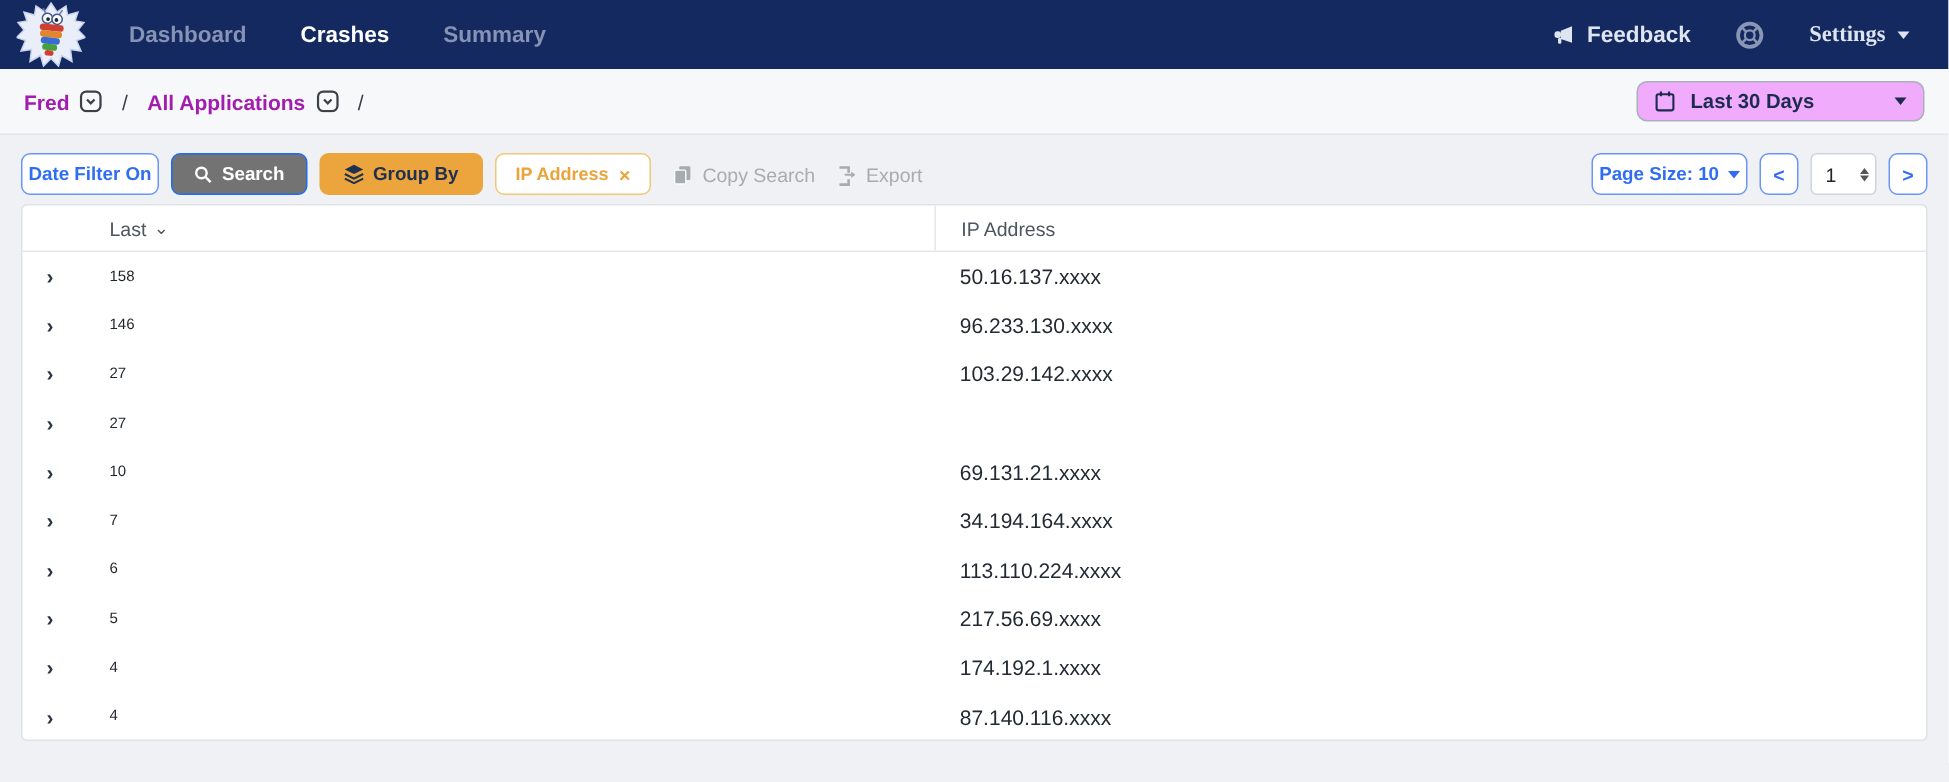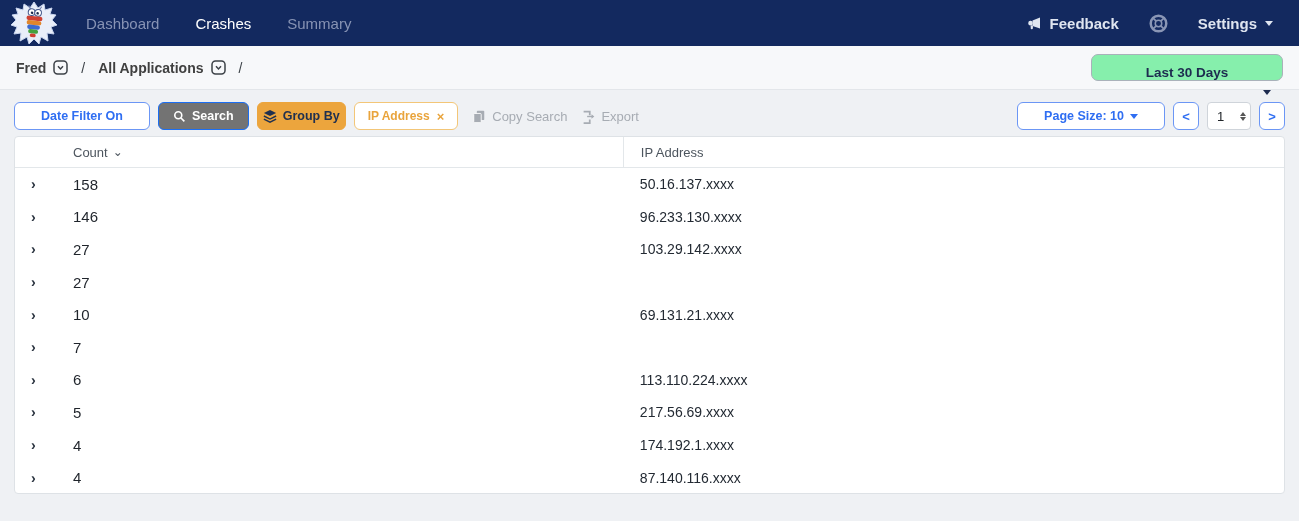--- a/index.html
+++ b/index.html
@@ -12,55 +12,55 @@
   }
 
   
   .navbar {
     height:46px; background:#13295f;
     display:flex; align-items:center;
     padding:0 26px 0 10px;
   }
   .brand { width:48px; height:44px; display:flex; align-items:center; justify-content:center; cursor:pointer; }
   .nav-links { display:flex; align-items:center; gap:36px; margin-left:28px; }
-  .nav-link { font-size:15px; font-weight:400; color:#8793b4; cursor:pointer; }
+  .nav-link { font-size:15px; font-weight:700; color:#8793b4; cursor:pointer; }
   .nav-link.active { color:#ffffff; }
   .nav-right { margin-left:auto; display:flex; align-items:center; gap:30px; }
   .nav-feedback { display:flex; align-items:flex-end; gap:7px; color:#dfe5f0; font-size:15px; font-weight:600; cursor:pointer; }
   .nav-ring { display:flex; align-items:center; cursor:pointer; }
-  .nav-settings { display:flex; align-items:center; gap:8px; color:#dfe5f0; font-size:15px; font-weight:600; cursor:pointer; }
+  .nav-settings { display:flex; align-items:center; gap:8px; color:#dfe5f0; font-size:15px; font-weight:600; cursor:pointer;font-family:Liberation Serif, serif; }
   .caret-down { width:0; height:0; border-left:4px solid transparent; border-right:4px solid transparent; border-top:5px solid currentColor; display:inline-block; }
 
   
   .crumb-bar {
     height:44px; background:#f7f8fa; border-bottom:1px solid #e3e6ea;
     display:flex; align-items:center; padding:0 16px;
   }
   .crumb-item { display:flex; align-items:center; gap:7px; cursor:pointer; }
-  .crumb-label { font-size:14px; font-weight:600; color:#404040; }
+  .crumb-label { font-size:14px; font-weight:600; color:#a21caf; }
   .crumb-sep { color:#3c4147; font-size:14px; margin:0 13px; }
   .dd-box { display:flex; }
   .date-select {
     margin-left:auto; width:192px; height:27px;
-    background:#86efac; border:1px solid #a9b1ba; border-radius:7px;
+    background:#f0abfc; border:1px solid #a9b1ba; border-radius:7px;
     display:flex; align-items:center; gap:10px; padding:0 11px;
-    font-size:13.5px; font-weight:600; color:#1d2b4f; cursor:pointer;flex-direction:column;
+    font-size:13.5px; font-weight:600; color:#1d2b4f; cursor:pointer;
   }
   .date-select .caret-down { margin-left:auto; }
 
   
   .toolbar { display:flex; align-items:center; padding:12px 14px 0 14px; gap:8px; }
   .btn {
     height:28px; border-radius:6px; display:inline-flex; align-items:center;
-    font-size:12.5px; font-weight:600; padding:0 26px; gap:6px; cursor:pointer;
+    font-size:12.5px; font-weight:600; padding:0 4px; gap:6px; cursor:pointer;
     background:#fff; border:1px solid transparent; white-space:nowrap;
   }
   .btn-outline-blue { color:#2f6ef2; border-color:#6b96f5; }
   .btn-blue { background:#737373; border-color:#1b6ef3; color:#fff; font-weight:700; padding:0 14px; }
-  .btn-orange { background:#eca53d; border-color:#eca53d; color:#20304f; font-weight:700; padding:0 5px; }
+  .btn-orange { background:#eca53d; border-color:#eca53d; color:#20304f; font-weight:700; padding:0 15px; }
   .chip { height:28px; border:1px solid #f3c677; border-radius:6px; background:#fff; color:#e9a43c;
           display:inline-flex; align-items:center; gap:7px; padding:0 13px; font-size:12px; font-weight:600; cursor:pointer; }
   .chip-x { cursor:pointer; font-size:13px; line-height:1; }
   .tool-muted { display:inline-flex; align-items:center; gap:6px; color:#a7acb3; font-size:13px; font-weight:500; cursor:pointer; margin-left:6px; }
   .pager { margin-left:auto; display:flex; align-items:center; gap:8px; }
   .btn-nav { width:26px; justify-content:center; padding:0; font-size:13px; }
   .page-input { width:44px; height:28px; background:#fff; border:1px solid #cfd4da; border-radius:4px;
                 display:flex; align-items:center; padding-left:9px; font-size:13px; color:#212529; cursor:text; }
   .spinners { margin-left:auto; margin-right:4px; display:flex; flex-direction:column; gap:1px; }
   .spin { width:0; height:0; border-left:3.5px solid transparent; border-right:3.5px solid transparent; cursor:pointer; }
@@ -74,21 +74,21 @@
     height:358px; overflow:hidden;
   }
   .thead { display:grid; grid-template-columns:47.9% 1fr; height:31px; border-bottom:1px solid #e3e7ea; }
   .th { display:flex; align-items:center; font-size:13px; color:#4d555e; cursor:pointer; }
   .th-count { padding-left:58px; gap:5px; }
   .th-ip { padding-left:17px; border-left:1px solid #e3e7ea; }
   .sort-caret { font-size:12px; color:#4d555e; line-height:0.5; }
   .trow { display:grid; grid-template-columns:47.9% 1fr; height:32.6px; cursor:pointer; }
   .td-count { display:flex; align-items:center; padding-left:16px; }
   .row-chevron { width:12px; color:#2b3440; font-size:14px; font-weight:600; line-height:1; cursor:pointer; }
-  .count-val { margin-left:30px; font-size:15px; color:#1f242b; }
+  .count-val { margin-left:30px; font-size:10px; color:#1f242b; }
   .td-ip { display:flex; align-items:center; padding-left:17px; font-size:14px; color:#232a33; }
 </style>
 </head>
 <body>
 
 <div class="navbar">
   <div class="brand">
     <svg width="46" height="44" viewBox="0 0 46 44">
       <polygon points="23,1 27,7 33,3 34,9 41,7 39,13 45,14 41,19 46,24 40,26 43,33 36,32 37,40 30,36 28,43 23,38 18,43 16,36 9,40 10,32 3,33 6,26 0,24 5,19 1,14 7,13 5,7 12,9 13,3 19,7" fill="#e9eef9" stroke="#c8d4ee" stroke-width="1"></polygon>
       <g transform="rotate(6 23 22)">
@@ -226,21 +226,21 @@
     </div>
     <button class="btn btn-outline-blue btn-nav">
       <span>&gt;</span>
     </button>
   </div>
 </div>
 
 <div class="card">
   <div class="thead">
     <div class="th th-count">
-      <span>Count</span>
+      <span>Last</span>
       <span class="sort-caret">⌄</span>
     </div>
     <div class="th th-ip">
       <span>IP Address</span>
     </div>
   </div>
   <div id="tbody">
   <div class="trow">
     <div class="td-count">
       <span class="row-chevron">›</span>
@@ -278,20 +278,21 @@
       <span class="count-val">10</span>
     </div>
     <div class="td-ip">69.131.21.xxxx</div>
   </div>
 
   <div class="trow">
     <div class="td-count">
       <span class="row-chevron">›</span>
       <span class="count-val">7</span>
     </div>
+    <div class="td-ip">34.194.164.xxxx</div>
   </div>
 
   <div class="trow">
     <div class="td-count">
       <span class="row-chevron">›</span>
       <span class="count-val">6</span>
     </div>
     <div class="td-ip">113.110.224.xxxx</div>
   </div>
 

